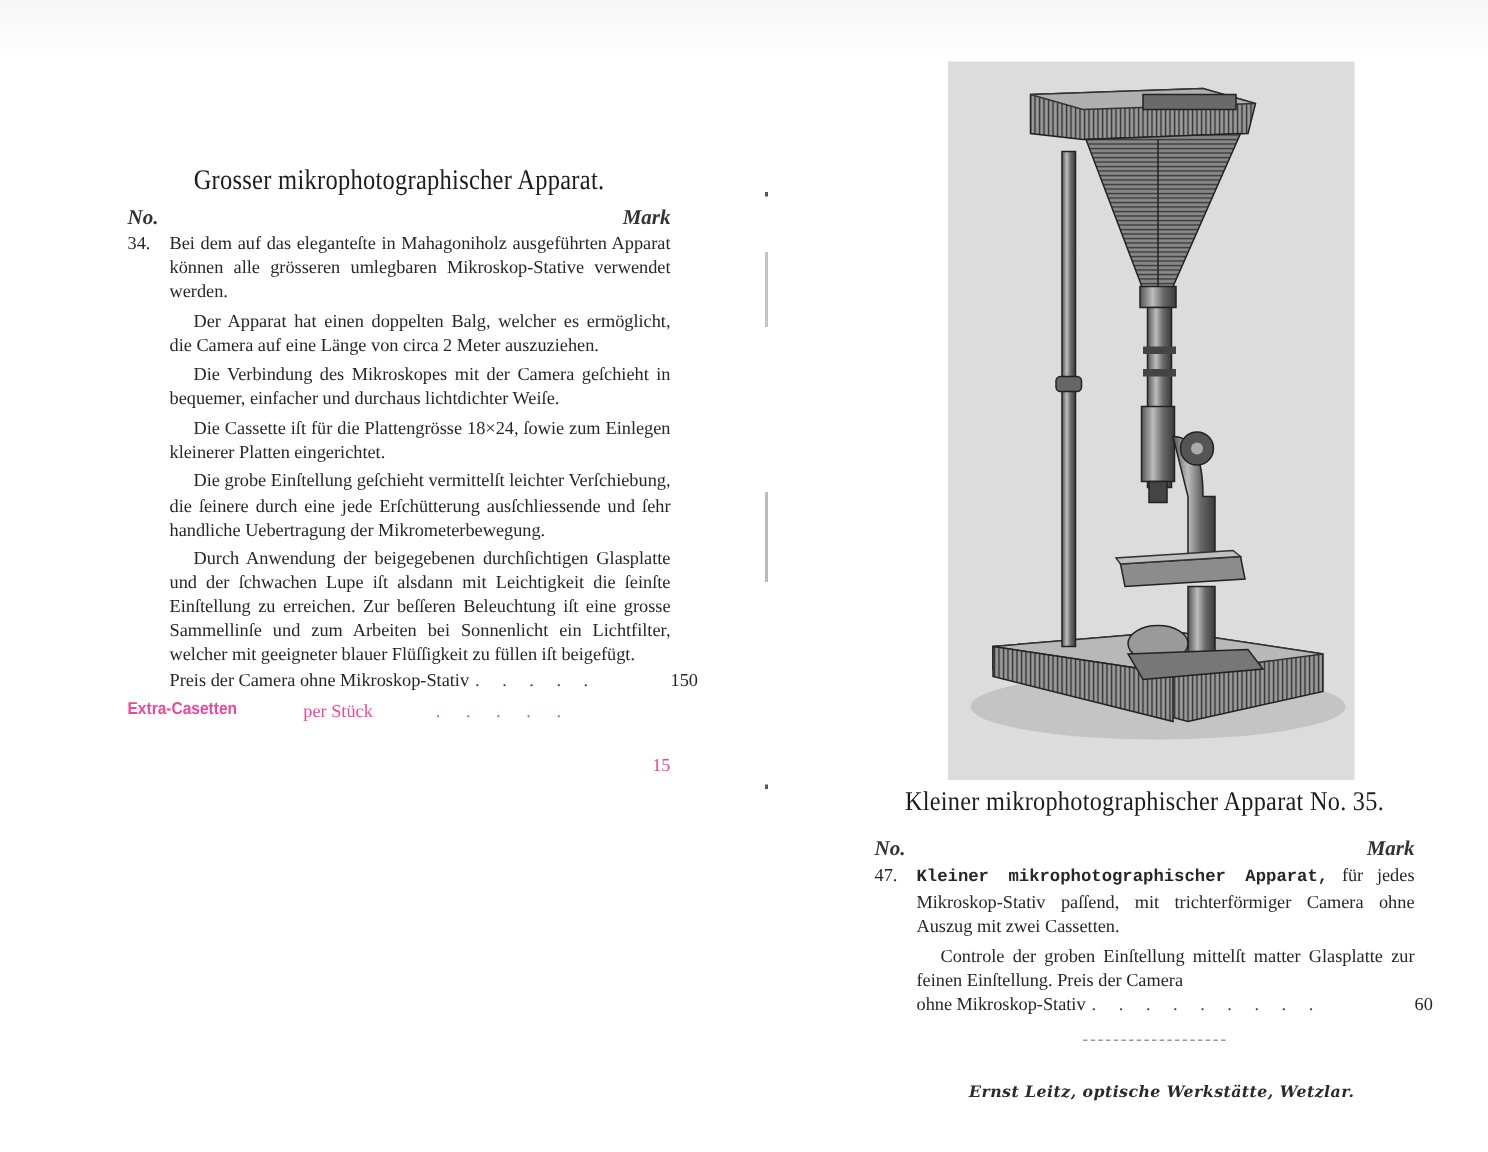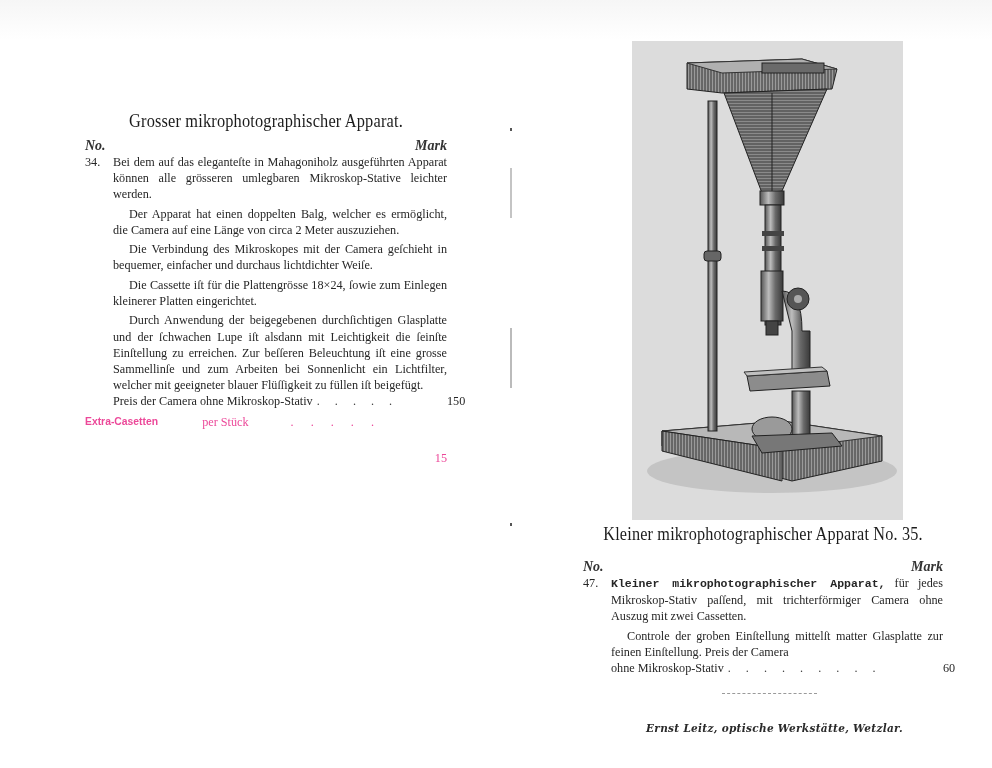--- a/index.html
+++ b/index.html
@@ -73,24 +73,25 @@
 
 <div id="left-page" class="page">
   <div class="section-title">Grosser mikrophotographischer Apparat.</div>
   <div class="col-heads">
     <span>No.</span>
     <span>Mark</span>
   </div>
   <div class="entry">
     <div class="entry-no">34.</div>
     <div class="entry-body">
-      <p class="first">Bei dem auf das eleganteſte in Mahagoniholz ausgeführten Apparat können alle grösseren umlegbaren Mikroskop-Stative leichter werden.</p>
+      <p class="first">Bei dem auf das eleganteſte in Mahagoniholz ausgeführten Apparat können alle grösseren umlegbaren Mikroskop-Stative verwendet werden.</p>
       <p>Der Apparat hat einen doppelten Balg, welcher es ermöglicht, die Camera auf eine Länge von circa 2 Meter auszuziehen.</p>
       <p>Die Verbindung des Mikroskopes mit der Camera geſchieht in bequemer, einfacher und durchaus lichtdichter Weiſe.</p>
       <p>Die Cassette iſt für die Plattengrösse 18×24, ſowie zum Einlegen kleinerer Platten eingerichtet.</p>
+      <p>Die grobe Einſtellung geſchieht vermittelſt leichter Verſchiebung, die ſeinere durch eine jede Erſchütterung ausſchliessende und ſehr handliche Uebertragung der Mikrometerbewegung.</p>
       <p style="margin-bottom:0">Durch Anwendung der beigegebenen durchſichtigen Glasplatte und der ſchwachen Lupe iſt alsdann mit Leichtigkeit die ſeinſte Einſtellung zu erreichen. Zur beſſeren Beleuchtung iſt eine grosse Sammellinſe und zum Arbeiten bei Sonnenlicht ein Lichtfilter, welcher mit geeigneter blauer Flüſſigkeit zu füllen iſt beigefügt.</p>
       <div class="price-line">
         <span class="lbl">Preis der Camera ohne Mikroskop-Stativ</span>
         <span class="leader">. . . . .</span>
         <span class="val">150</span>
       </div>
     </div>
   </div>
   <div class="extra-line">
     <span class="bold">Extra-Casetten</span>

